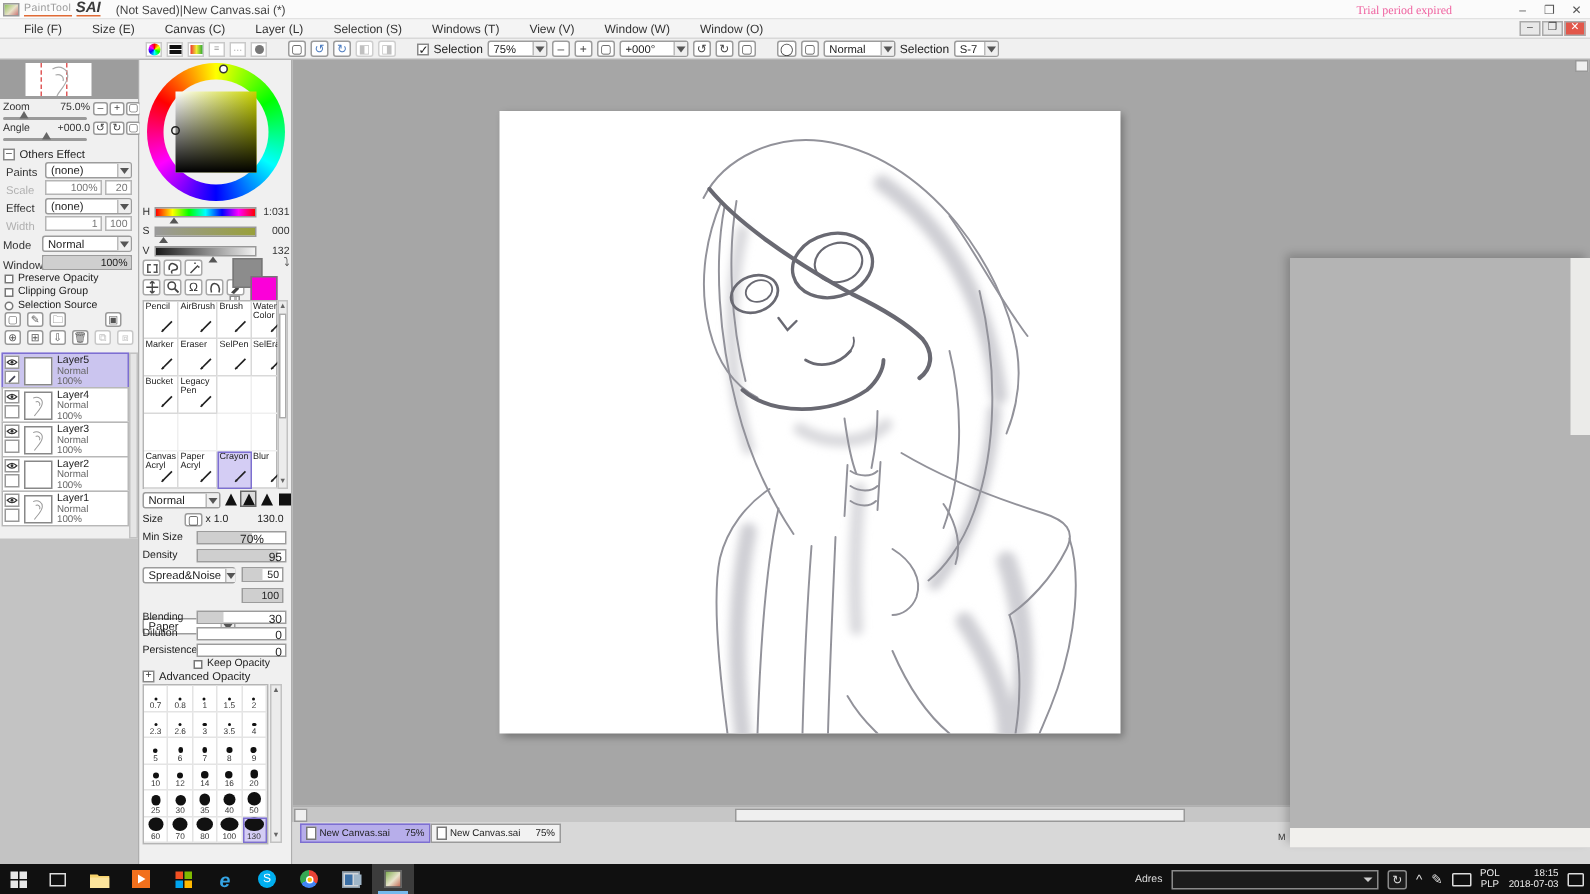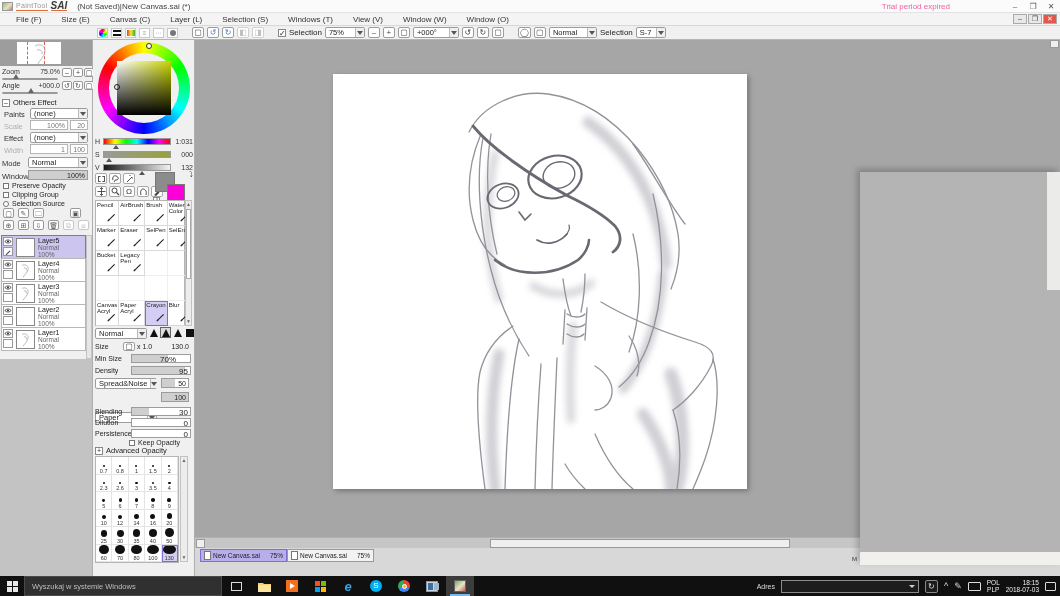--- a/index.html
+++ b/index.html
@@ -6,21 +6,21 @@
   html,body { width:1060px; height:596px; overflow:hidden; }
   body { font-family:"Liberation Sans", sans-serif; font-size:8px; color:#222; background:#f0f0f0; position:relative; }
   .abs { position:absolute; }
 
   
   #titlebar { left:0; top:0; width:1060px; height:13px; background:#fbfbfb; border-bottom:1px solid #e2e2e2; display:flex; align-items:center; }
   .app-icon { width:11px; height:9px; margin:0 3px 0 2px; background:linear-gradient(135deg,#8fc35a,#e8e2c8 55%,#c77); border:1px solid #999; }
   .logo-paint { font-size:7px; color:#9a9a9a; letter-spacing:.3px; border-bottom:1px solid #e06a35; padding-bottom:1px; }
   .logo-sai { font-size:10px; font-weight:bold; font-style:italic; color:#3a3a3a; margin:0 10px 0 3px; border-bottom:1px solid #e06a35; line-height:9px; }
   #doc-title { font-size:8px; color:#444; }
-  #trial { margin-left:auto; color:#ef619f; font-size:8px; margin-right:56px; }
+  #trial { margin-left:auto; color:#ef619f; font-size:8px; margin-right:38px;font-family:Liberation Serif, serif; }
   .winbtn { width:18px; height:11px; display:flex; align-items:center; justify-content:center; color:#555; font-size:8px; }
   
   #menubar { left:0; top:13px; width:1060px; height:13px; background:#f4f4f4; border-bottom:1px solid #d8d8d8; display:flex; align-items:center; padding-left:6px; }
   .menu-item { padding:0 10px; font-size:8px; color:#333; }
   #mdi-btns { position:absolute; right:3px; top:1px; display:flex; gap:1px; }
   .mdi-btn { width:14px; height:10px; background:#e8e8e8; border:1px solid #aaa; font-size:7px; line-height:8px; text-align:center; color:#444; }
   .mdi-btn.close { background:#e2574a; color:#fff; }
 
   
   #toolbar { left:0; top:26px; width:1060px; height:14px; background:#f0f0f0; border-bottom:1px solid #b5b5b5; display:flex; align-items:center; gap:3px; padding-left:97px; }
@@ -990,21 +990,20 @@
 
 <div id="taskbar" class="abs">
   <div id="start-btn">
     <span class="winlogo">
         <span></span>
         <span></span>
         <span></span>
         <span></span>
       </span>
   </div>
-  <input id="search-box" placeholder="Wyszukaj w systemie Windows" style="">
   <span class="tb-app">
       <span style="width:11px;height:9px;border:1px solid #ddd"></span>
     </span>
   <span class="tb-app">
       <svg width="13" height="11" viewBox="0 0 13 11">
         <path d="M0,2 h5 l1,1 h7 v8 h-13 Z" fill="#f7d26b"></path>
         <path d="M0,4 h13 v7 h-13 Z" fill="#fce49c"></path>
       </svg>
     </span>
   <span class="tb-app">

